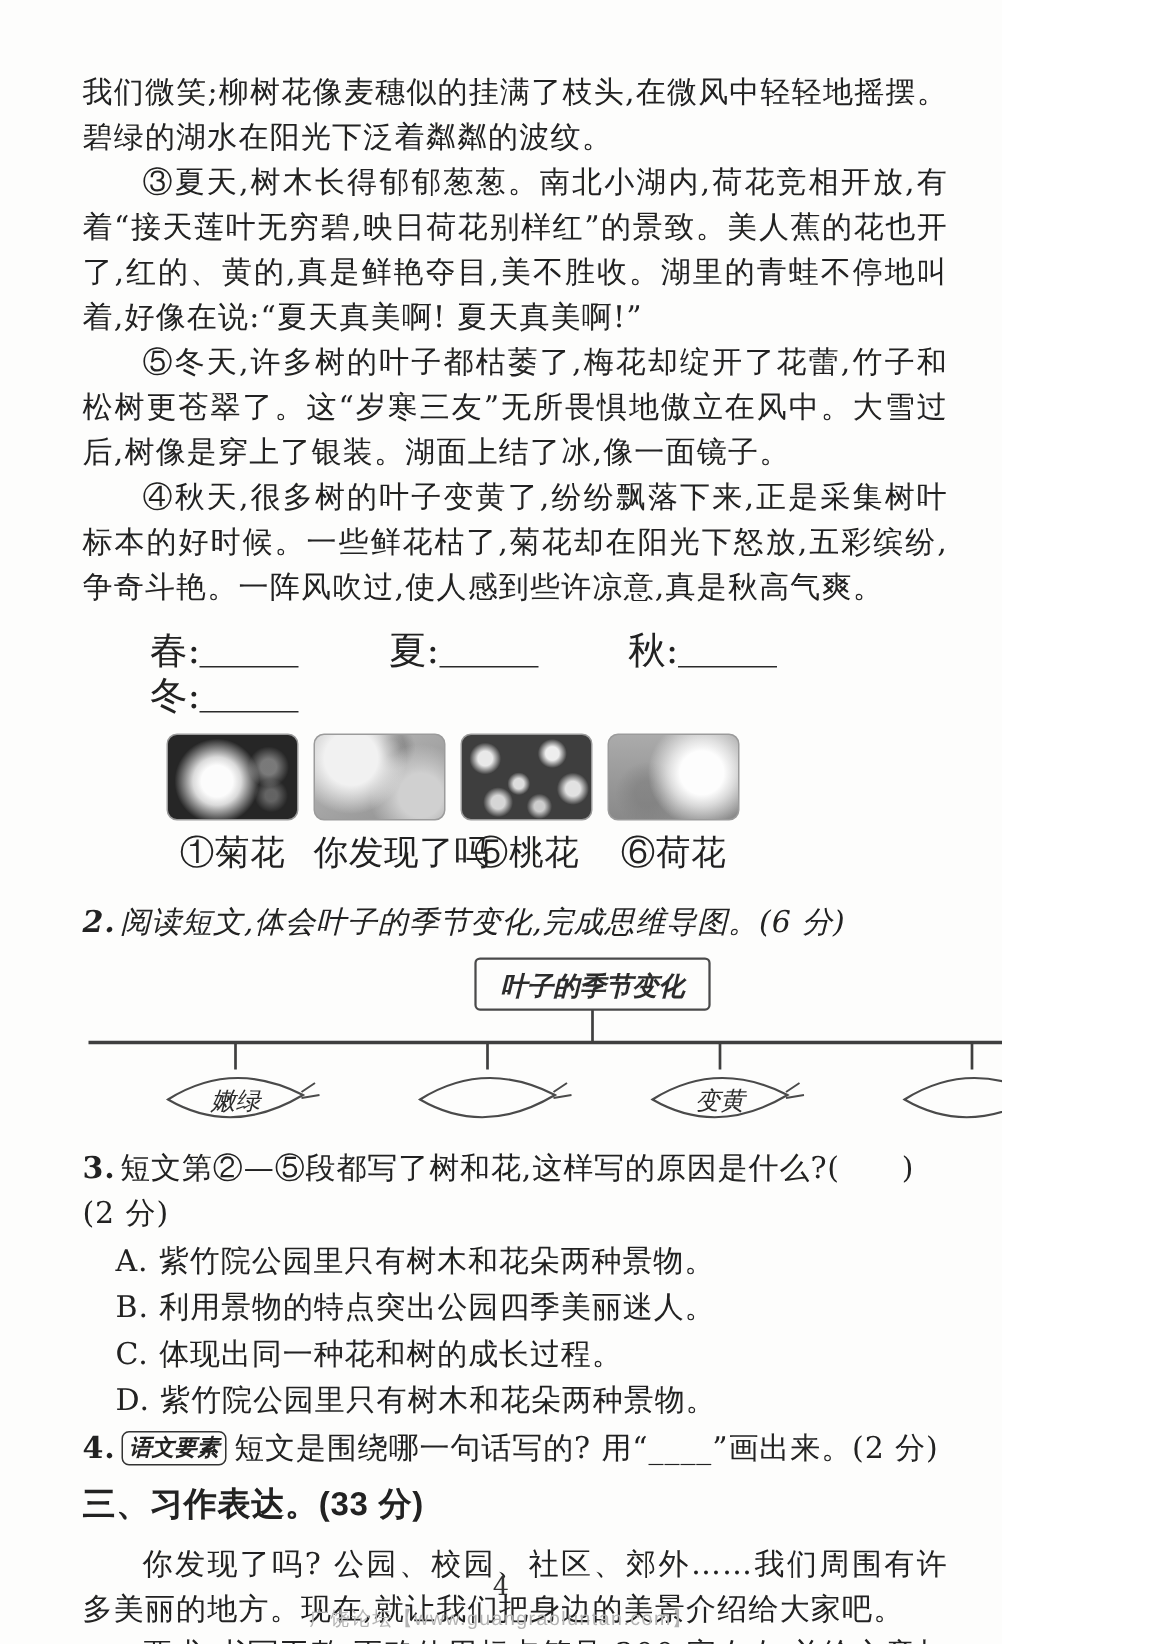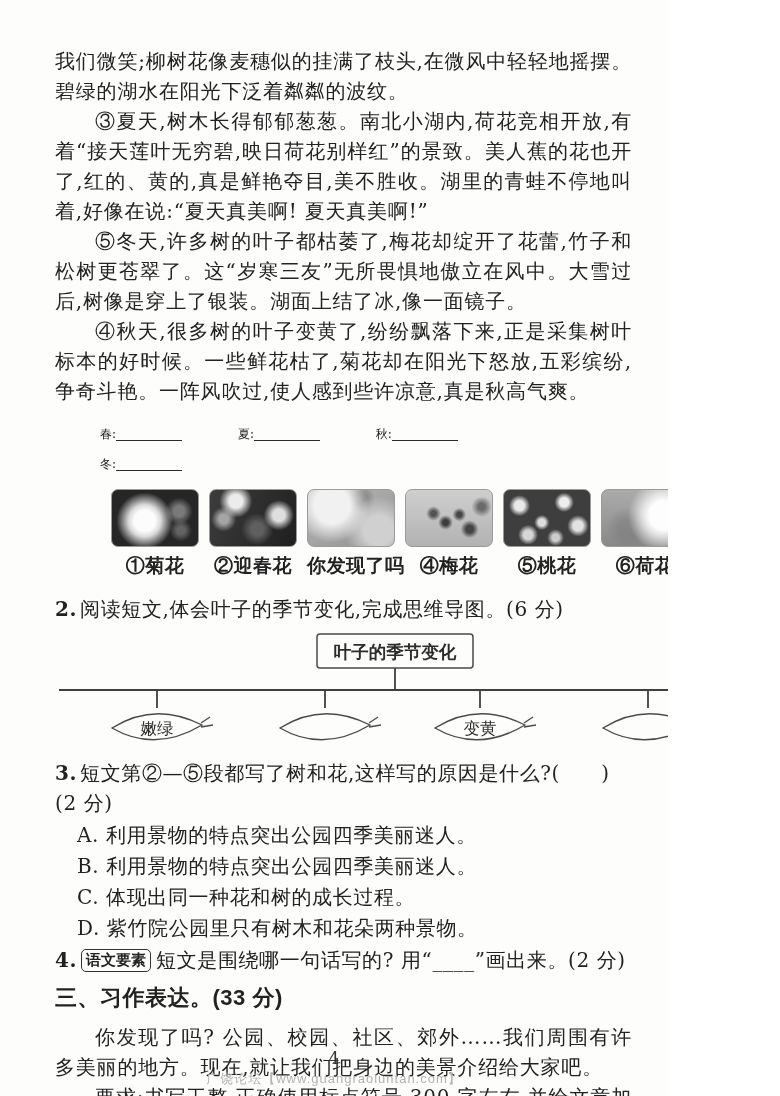--- a/index.html
+++ b/index.html
@@ -14,35 +14,35 @@
     overflow:hidden;
   }
   .kai { font-size:20px; line-height:30px; margin:0; letter-spacing:0.8px; text-align:justify; }
   .indent { text-indent:2em; }
   .qline { font-size:20px; line-height:30px; margin:0; letter-spacing:0.6px; }
   .qnum { font-weight:bold; margin-right:3px; }
   .qtag { font-weight:bold; }
   .qscore { white-space:nowrap; }
 
   
-  .blanks { margin:7px 0 10px 45px; font-size:12px; line-height:30px; }
+  .blanks { margin:7px 0 10px 45px; font-size:25px; line-height:30px; }
   .blank-group { margin-right:52px; white-space:nowrap; }
   .blank-line {
     display:inline-block; width:66px; height:20px;
     border-bottom:1.7px solid #2a2a2a; vertical-align:-3px;
   }
 
   
   .flowers { display:flex; gap:10px; margin:10px 0 0 56px; }
   .flower { width:88px; text-align:center; margin:0; }
   .photo {
     width:88px; height:58px; border-radius:7px;
     border:1px solid #9b9b9b; box-sizing:border-box;
   }
-  .flower figcaption { font-size:19px; margin-top:6px; letter-spacing:0.5px; white-space:nowrap;font-weight:bold; }
+  .flower figcaption { font-size:23px; margin-top:6px; letter-spacing:0.5px; white-space:nowrap; }
   .ph1 { background:
     radial-gradient(circle at 38% 55%, #fcfcfc 0 17%, rgba(250,250,250,.85) 26%, rgba(250,250,250,0) 46%),
     radial-gradient(circle at 78% 38%, rgba(190,190,190,.55) 0 7%, rgba(190,190,190,0) 18%),
     radial-gradient(circle at 80% 72%, rgba(160,160,160,.5) 0 5%, rgba(160,160,160,0) 14%),
     #262626; }
   .ph2 { background:
     radial-gradient(circle at 30% 20%, #ececec 0 9%, rgba(236,236,236,0) 22%),
     radial-gradient(circle at 80% 45%, #dedede 0 8%, rgba(222,222,222,0) 20%),
     radial-gradient(circle at 16% 52%, #a5a5a5 0 6%, rgba(165,165,165,0) 16%),
     radial-gradient(circle at 55% 70%, rgba(130,130,130,.6) 0 10%, rgba(130,130,130,0) 26%),
@@ -73,36 +73,36 @@
     linear-gradient(180deg, #ababab, #898989); }
 
   
   .options { margin:2px 0 0 22px; }
   .option { font-size:20px; line-height:31px; margin:0; letter-spacing:0.6px; }
 
   
   .badge {
     display:inline-block; border:1.6px solid #333; border-radius:5px;
     padding:0 4px; font-size:15px; font-weight:bold; line-height:21px;
-    vertical-align:2px; margin:0 5px 0 1px; letter-spacing:0;
+    vertical-align:2px; margin:0 5px 0 1px; letter-spacing:0;font-style:italic;
   }
 
   
   .sec-heading {
     font-family:"Liberation Sans","DejaVu Sans",sans-serif;
     font-size:22px; font-weight:bold; margin:8px 0 9px 0; letter-spacing:0.5px;
   }
 
   
   .mindmap { display:block; margin:8px 0 2px 0; }
   .mindmap text { font-family:"DejaVu Serif","Liberation Serif",serif; fill:#2c2c2c; }
 
   
   .sp-q1 { margin-top:13px; }
-  .sp-q2 { margin-top:15px; }
+  .sp-q2 { margin-top:15px;font-style:italic; }
   .sp-q3 { margin-top:4px; }
   .sp-q4 { margin-top:1px; }
 
   footer { position:absolute; left:0; right:0; bottom:8px; text-align:center; }
   .pagenum { font-size:17px; color:#333; margin-bottom:2px; }
   .sitemark {
     font-family:"Liberation Sans","DejaVu Sans",sans-serif;
     font-size:13px; color:#b3b3b3; letter-spacing:1px;
   }
 </style>
@@ -126,30 +126,22 @@
       <span class="blank-group"><span>秋:</span><span class="blank-line"></span></span>
       <span class="blank-group"><span>冬:</span><span class="blank-line"></span></span>
     </div>
 
     <div class="flowers">
       <figure class="flower">
         <div class="photo ph1"></div>
         <figcaption>①菊花</figcaption>
       </figure>
       <figure class="flower">
-        <div class="photo ph2"></div>
-        <figcaption>②迎春花</figcaption>
-      </figure>
-      <figure class="flower">
         <div class="photo ph3"></div>
         <figcaption>你发现了吗</figcaption>
-      </figure>
-      <figure class="flower">
-        <div class="photo ph4"></div>
-        <figcaption>④梅花</figcaption>
       </figure>
       <figure class="flower">
         <div class="photo ph5"></div>
         <figcaption>⑤桃花</figcaption>
       </figure>
       <figure class="flower">
         <div class="photo ph6"></div>
         <figcaption>⑥荷花</figcaption>
       </figure>
     </div>
@@ -193,21 +185,21 @@
         <path d="M -45 0 Q -2 -27 45 -3 Q -2 25 -45 0 Z" fill="#fdfdfc" stroke="#4a4a4a" stroke-width="1.4"></path>
         <path d="M 44 -5 l 9 -6 M 44 -1 l 12 -2" fill="none" stroke="#4a4a4a" stroke-width="1.3"></path>
         <text x="0" y="6" text-anchor="middle" font-size="16.5"></text>
       </g>
     </svg>
   </section>
 
   <section class="sp-q3">
     <p class="qline"><span class="qnum">3.</span><span>短文第②—⑤段都写了树和花,这样写的原因是什么?(　　)</span><span class="qscore">(2 分)</span></p>
     <div class="options">
-      <p class="option">A. 利用景物的特点突出公园四季美丽迷人。</p>
+      <p class="option">A. 紫竹院公园里只有树木和花朵两种景物。</p>
       <p class="option">B. 利用景物的特点突出公园四季美丽迷人。</p>
       <p class="option">C. 体现出同一种花和树的成长过程。</p>
       <p class="option">D. 紫竹院公园里只有树木和花朵两种景物。</p>
     </div>
   </section>
 
   <section class="sp-q4">
     <p class="qline"><span class="qnum">4.</span><span class="badge">语文要素</span><span>短文是围绕哪一句话写的? 用“____”画出来。</span><span class="qscore">(2 分)</span></p>
   </section>
 

